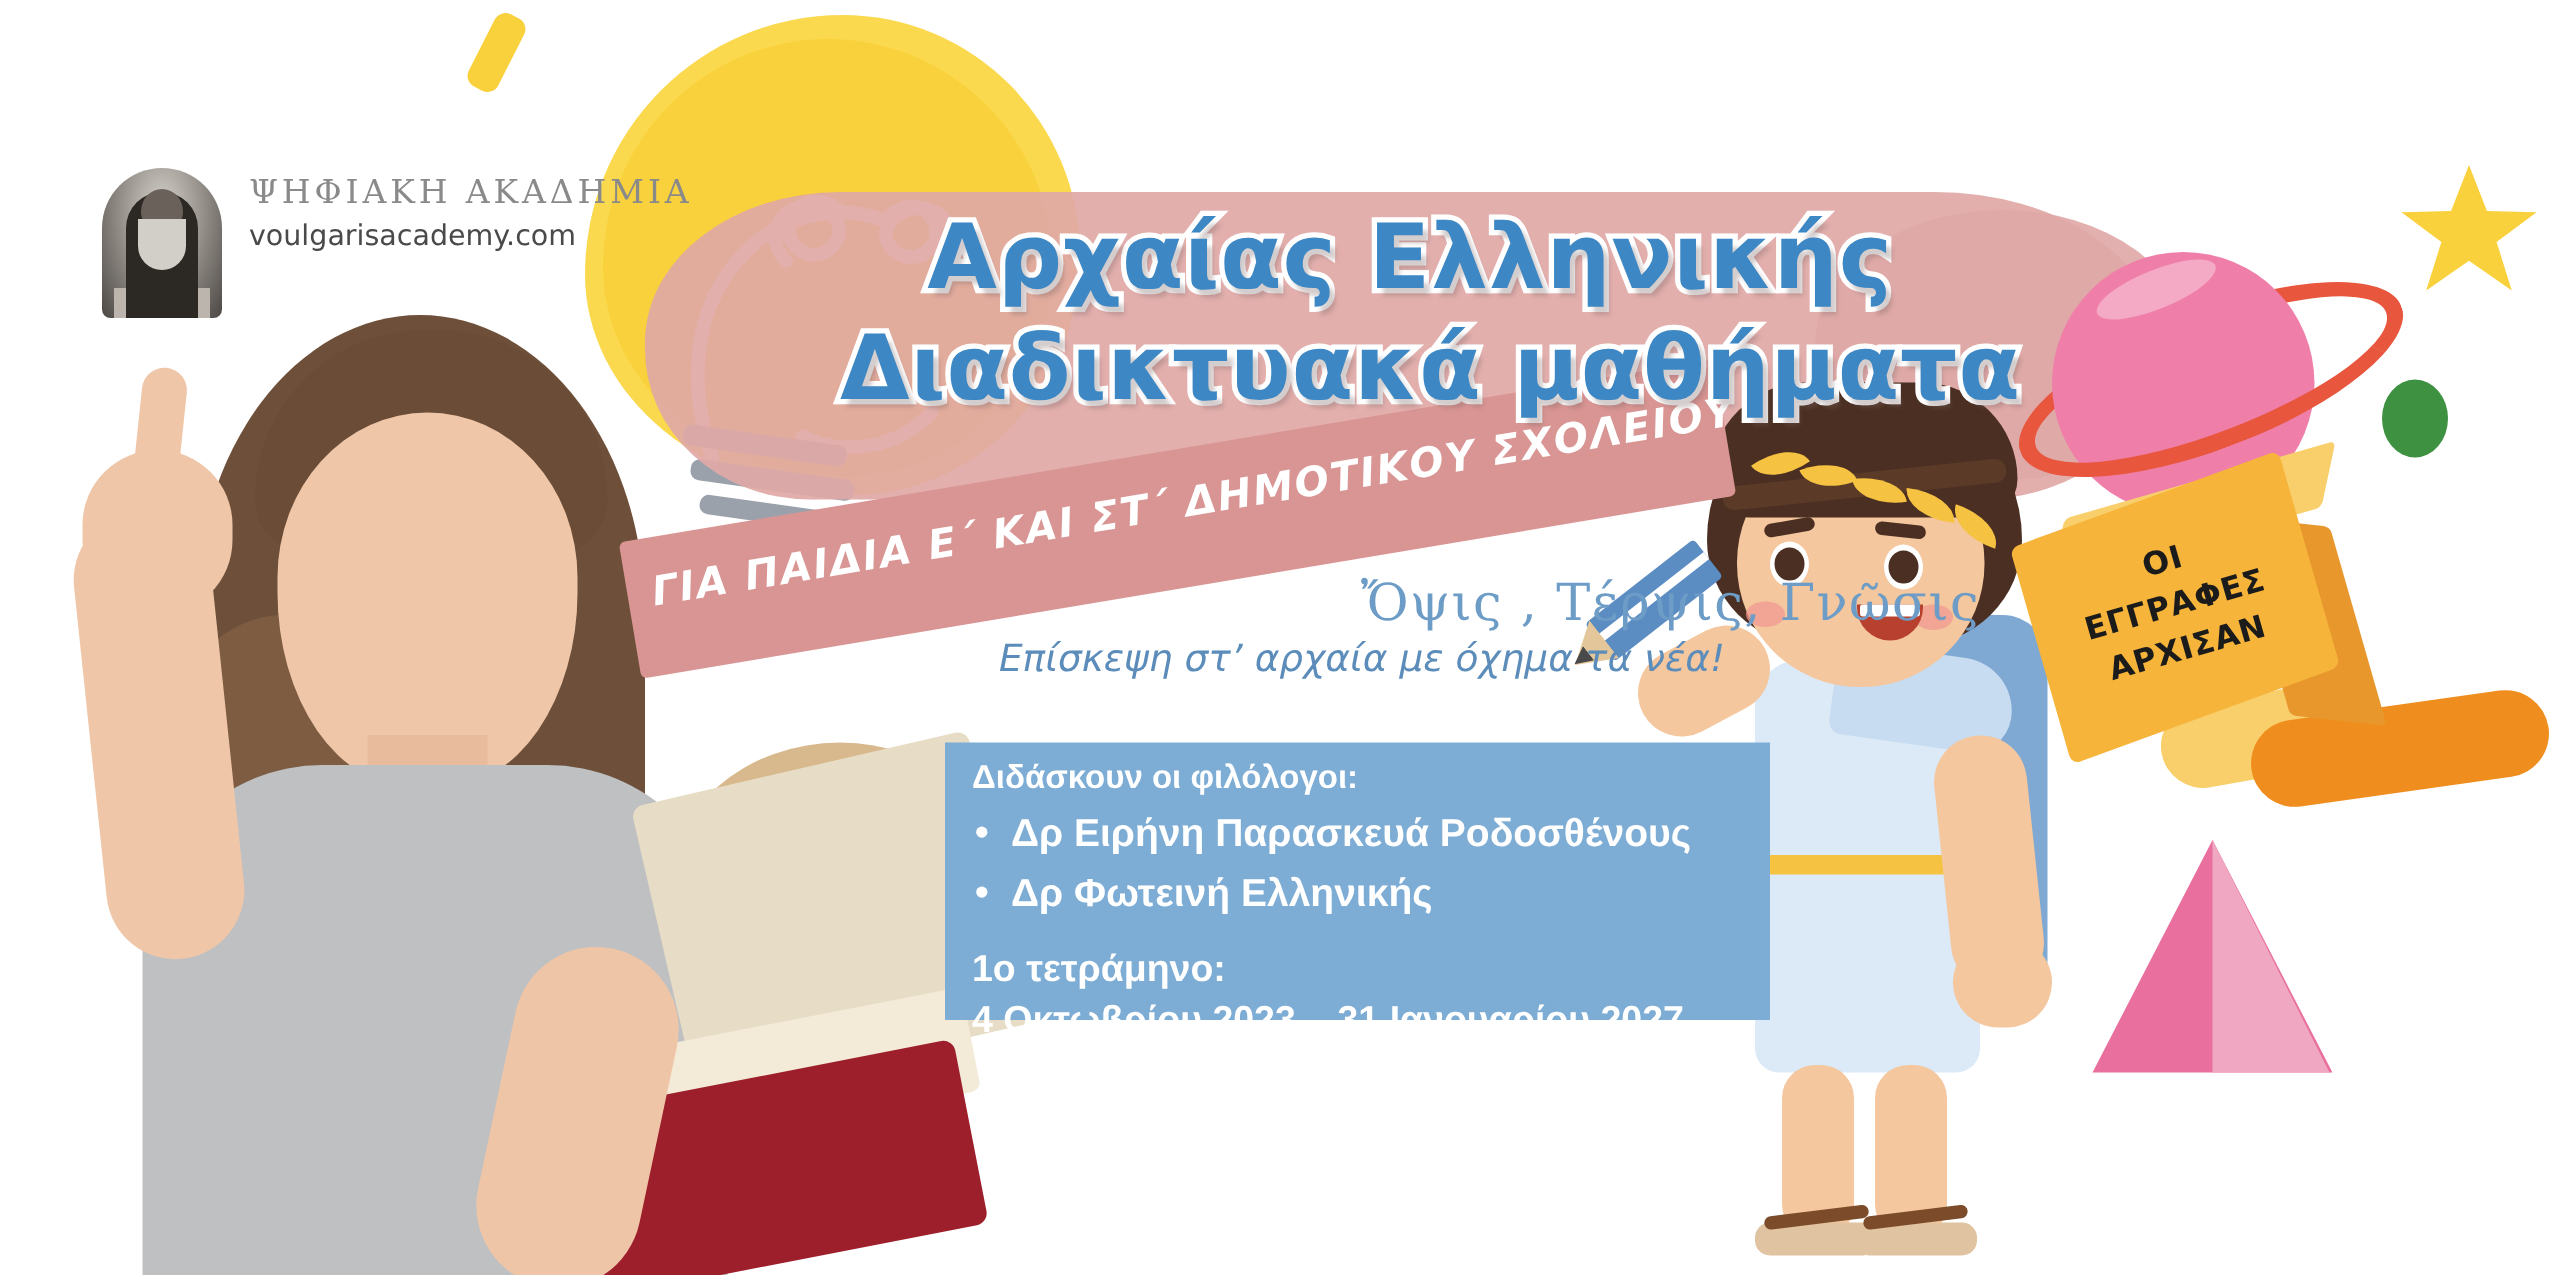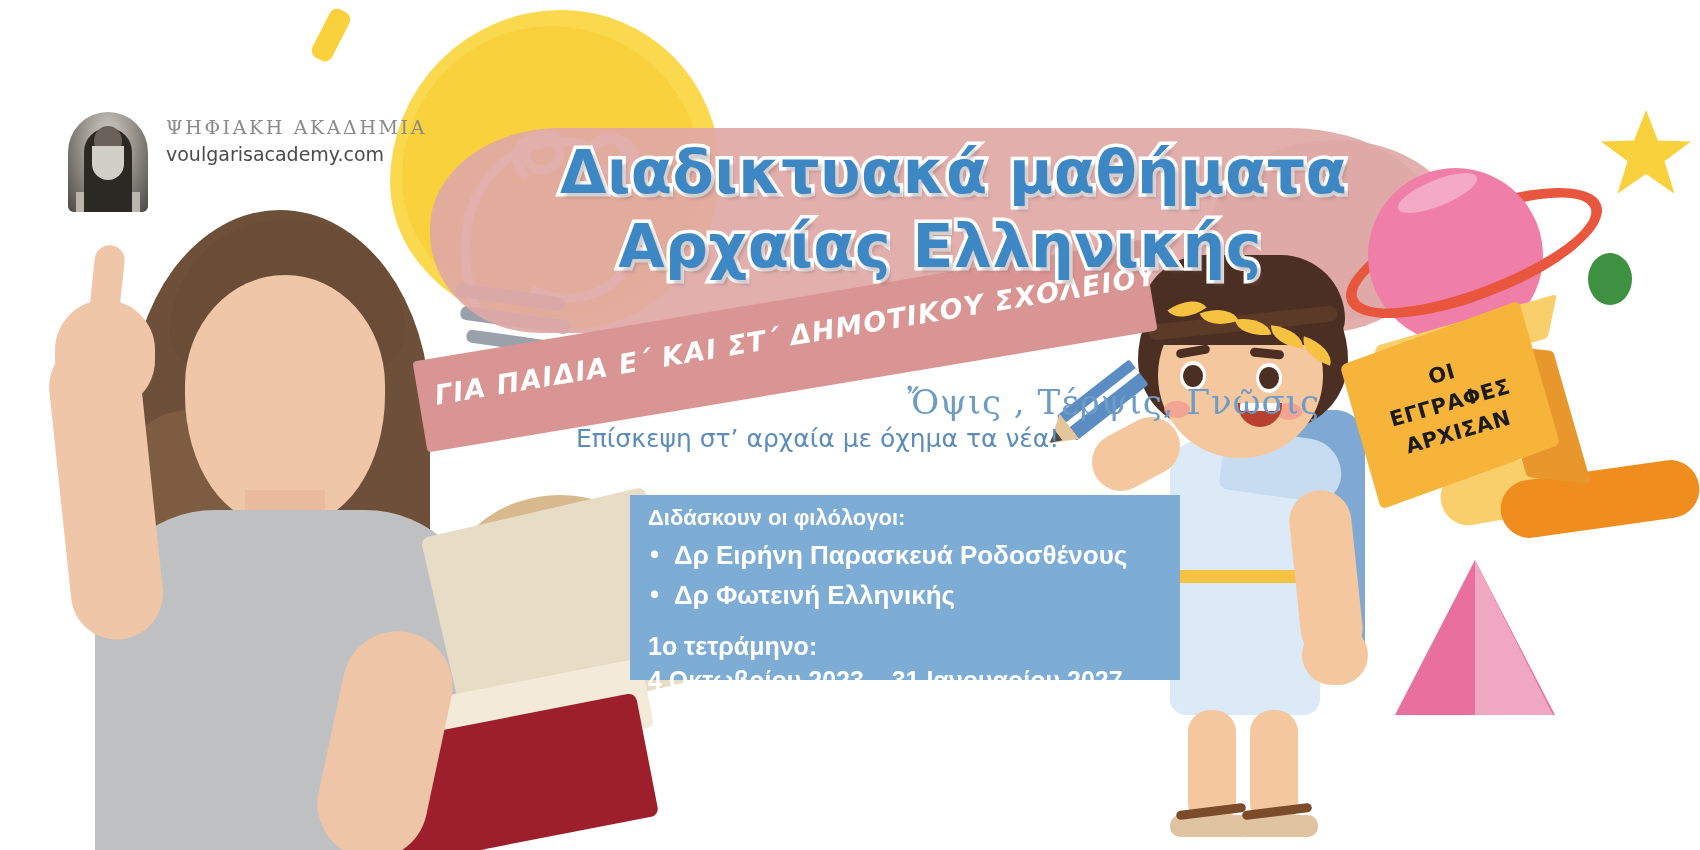--- a/index.html
+++ b/index.html
@@ -144,36 +144,36 @@
   .logo{position:absolute;left:68px;top:112px;display:flex;align-items:flex-start;gap:18px;}
   .logo-portrait{width:80px;height:100px;border-radius:42px 42px 6px 6px;overflow:hidden;position:relative;
     background:radial-gradient(ellipse at 50% 30%, #d9d6d0 0%, #9a958e 45%, #4b4744 100%);}
   .lp-fig{position:absolute;left:16px;top:16px;width:48px;height:84px;background:#2c2824;
     border-radius:24px 24px 0 0;}
   .lp-head{position:absolute;left:26px;top:14px;width:28px;height:30px;background:#6a625a;border-radius:50%;}
   .lp-beard{position:absolute;left:24px;top:34px;width:32px;height:34px;background:#d2cec8;
     border-radius:0 0 18px 18px;}
   .lp-desk{position:absolute;left:8px;top:80px;width:64px;height:20px;background:#bbb5ad;}
   .logo-text{padding-top:4px;}
-  .logo-l1{color:#8a8a8a;font-size:19px;letter-spacing:2.6px;font-family:"DejaVu Serif",serif;}
+  .logo-l1{color:#8a8a8a;font-size:22px;letter-spacing:2.6px;font-family:"DejaVu Serif",serif;}
   .logo-l2{color:#9e1f2c;font-size:26px;letter-spacing:2.2px;font-family:"DejaVu Serif",serif;margin-top:1px;}
   .logo-l3{color:#4a4a4a;font-size:19px;margin-top:5px;font-family:"DejaVu Sans",sans-serif;}
 
   
   .title{position:absolute;left:560px;top:135px;width:760px;text-align:center;
     font-family:"DejaVu Sans",sans-serif;font-weight:700;font-size:60px;line-height:74px;
     color:#3d88c4;letter-spacing:.5px;
     -webkit-text-stroke:7px #ffffff;paint-order:stroke fill;
     text-shadow:4px 5px 3px rgba(120,100,100,.32);white-space:nowrap;}
   .title span{display:block;}
 
   .sub1{position:absolute;left:560px;top:382px;width:760px;text-align:right;color:#6d9cc6;
     font-family:"DejaVu Serif",serif;font-size:34px;letter-spacing:1px;}
-  .sub2{position:absolute;left:576px;top:424px;width:760px;text-align:left;color:#5b8cba;
-    font-family:"DejaVu Sans",sans-serif;font-size:25px;}
+  .sub2{position:absolute;left:528px;top:424px;width:760px;text-align:center;color:#5b8cba;
+    font-family:"DejaVu Sans",sans-serif;font-size:25px;font-style:italic;}
 
   
   .panel{position:absolute;left:630px;top:495px;width:550px;height:185px;background:#7dacd4;}
   .panel-inner{position:absolute;left:648px;top:505px;width:540px;color:#ffffff;
     font-family:Liberation Sans, sans-serif;}
   .p-head{font-size:22px;font-weight:700;margin-bottom:4px;}
   .p-list{list-style:none;margin:0;padding:0;}
   .p-list li{font-size:26px;font-weight:700;line-height:40px;position:relative;padding-left:26px;}
   .p-list li:before{content:"\2022";position:absolute;left:2px;top:-1px;font-size:26px;}
   .p-term{font-size:25px;font-weight:700;line-height:34px;margin-top:14px;}
@@ -295,22 +295,22 @@
     <div class="logo-text">
       <div class="logo-l1">ΨΗΦΙΑΚΗ ΑΚΑΔΗΜΙΑ</div>
       <div class="logo-l3">voulgarisacademy.com</div>
     </div>
   </div>
 
   <div class="ribbon"></div>
   <div class="ribbon-txt">ΓΙΑ ΠΑΙΔΙΑ Ε΄ ΚΑΙ ΣΤ΄ ΔΗΜΟΤΙΚΟΥ ΣΧΟΛΕΙΟΥ</div>
 
   <div class="title">
+    <span>Αρχαίας Ελληνικής</span>
     <span>Διαδικτυακά μαθήματα</span>
-    <span>Αρχαίας Ελληνικής</span>
   </div>
 
   <div class="sub1">Ὄψις , Τέρψις, Γνῶσις</div>
   <div class="sub2">Επίσκεψη στ’ αρχαία με όχημα τα νέα!</div>
 
   <div class="panel"></div>
   <div class="panel-inner">
     <div class="p-head">Διδάσκουν οι φιλόλογοι:</div>
     <ul class="p-list">
       <li>Δρ Ειρήνη Παρασκευά Ροδοσθένους</li>

